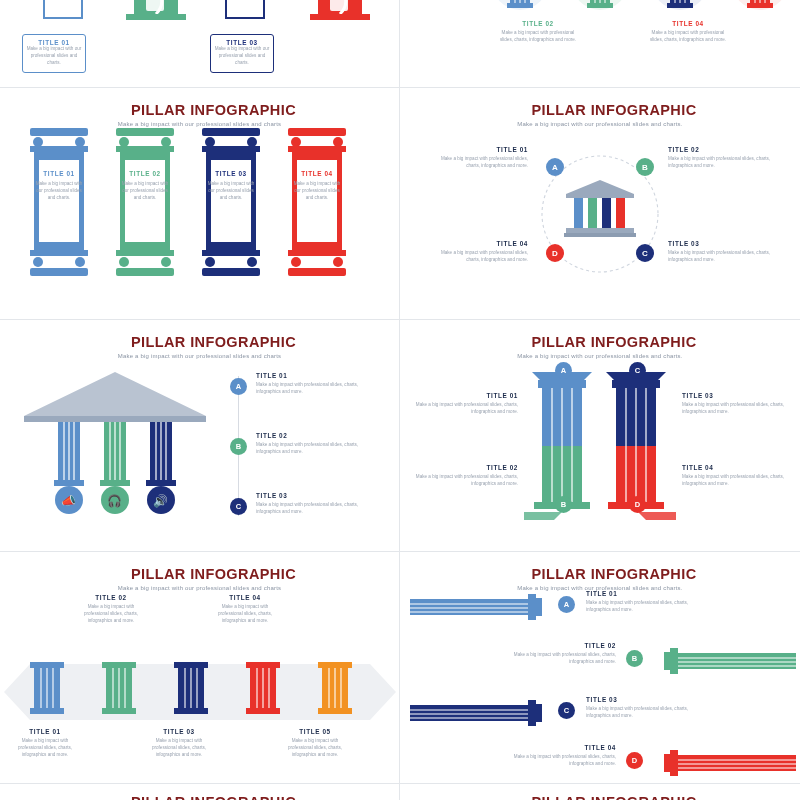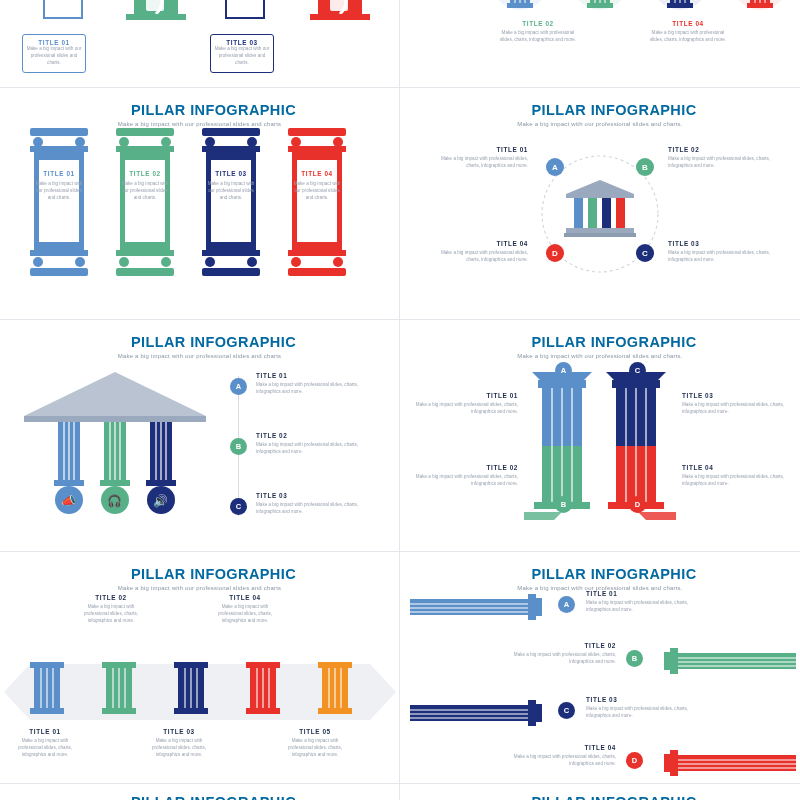--- a/index.html
+++ b/index.html
@@ -21,21 +21,21 @@
     border-right:1px solid #e3e6ea;
     border-bottom:1px solid #e3e6ea;
     overflow:hidden;
   }
   .cell:nth-child(2n) { border-right:none; }
   .slide-title {
     text-align:center;
     font-size:14.5px;
     font-weight:bold;
     letter-spacing:.4px;
-    color:#0369a1;
+    color:#7f1d1d;
     margin-top:14px;
     margin-left:28px;
   }
   .slide-sub {
     text-align:center;
     font-size:6px;
     color:#8a94a3;
     margin-top:3px;
     letter-spacing:.2px;
   }

